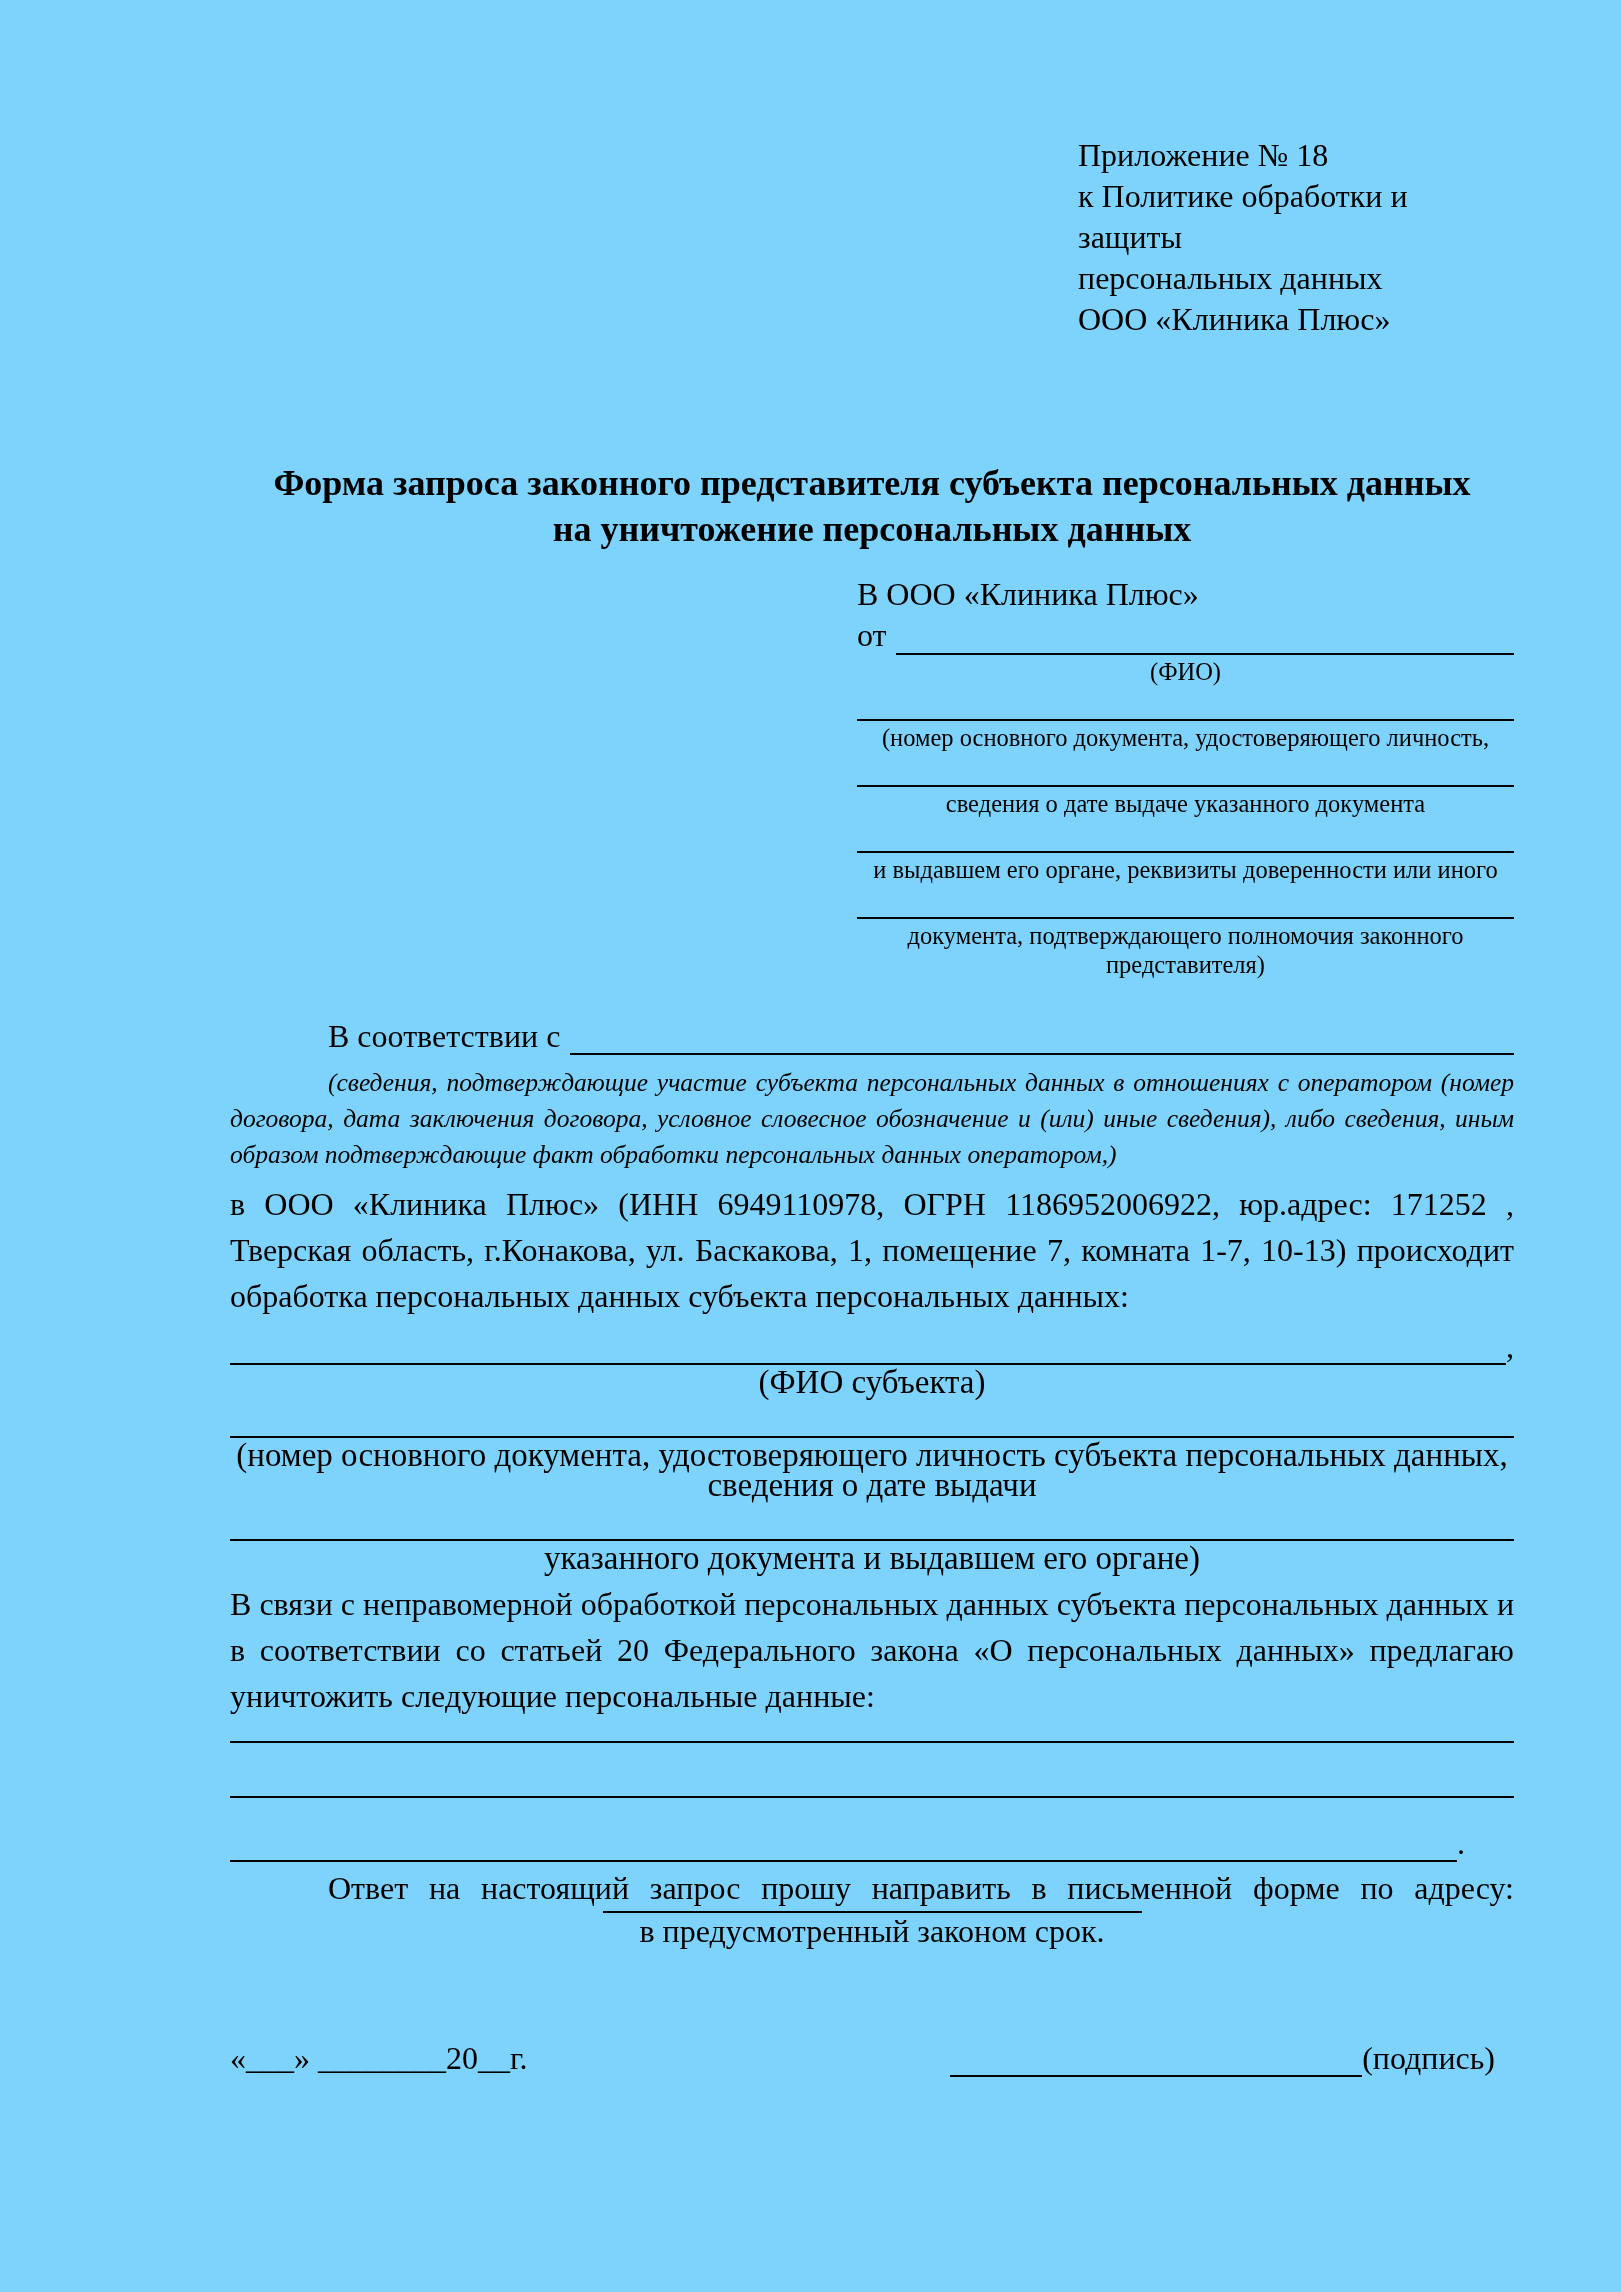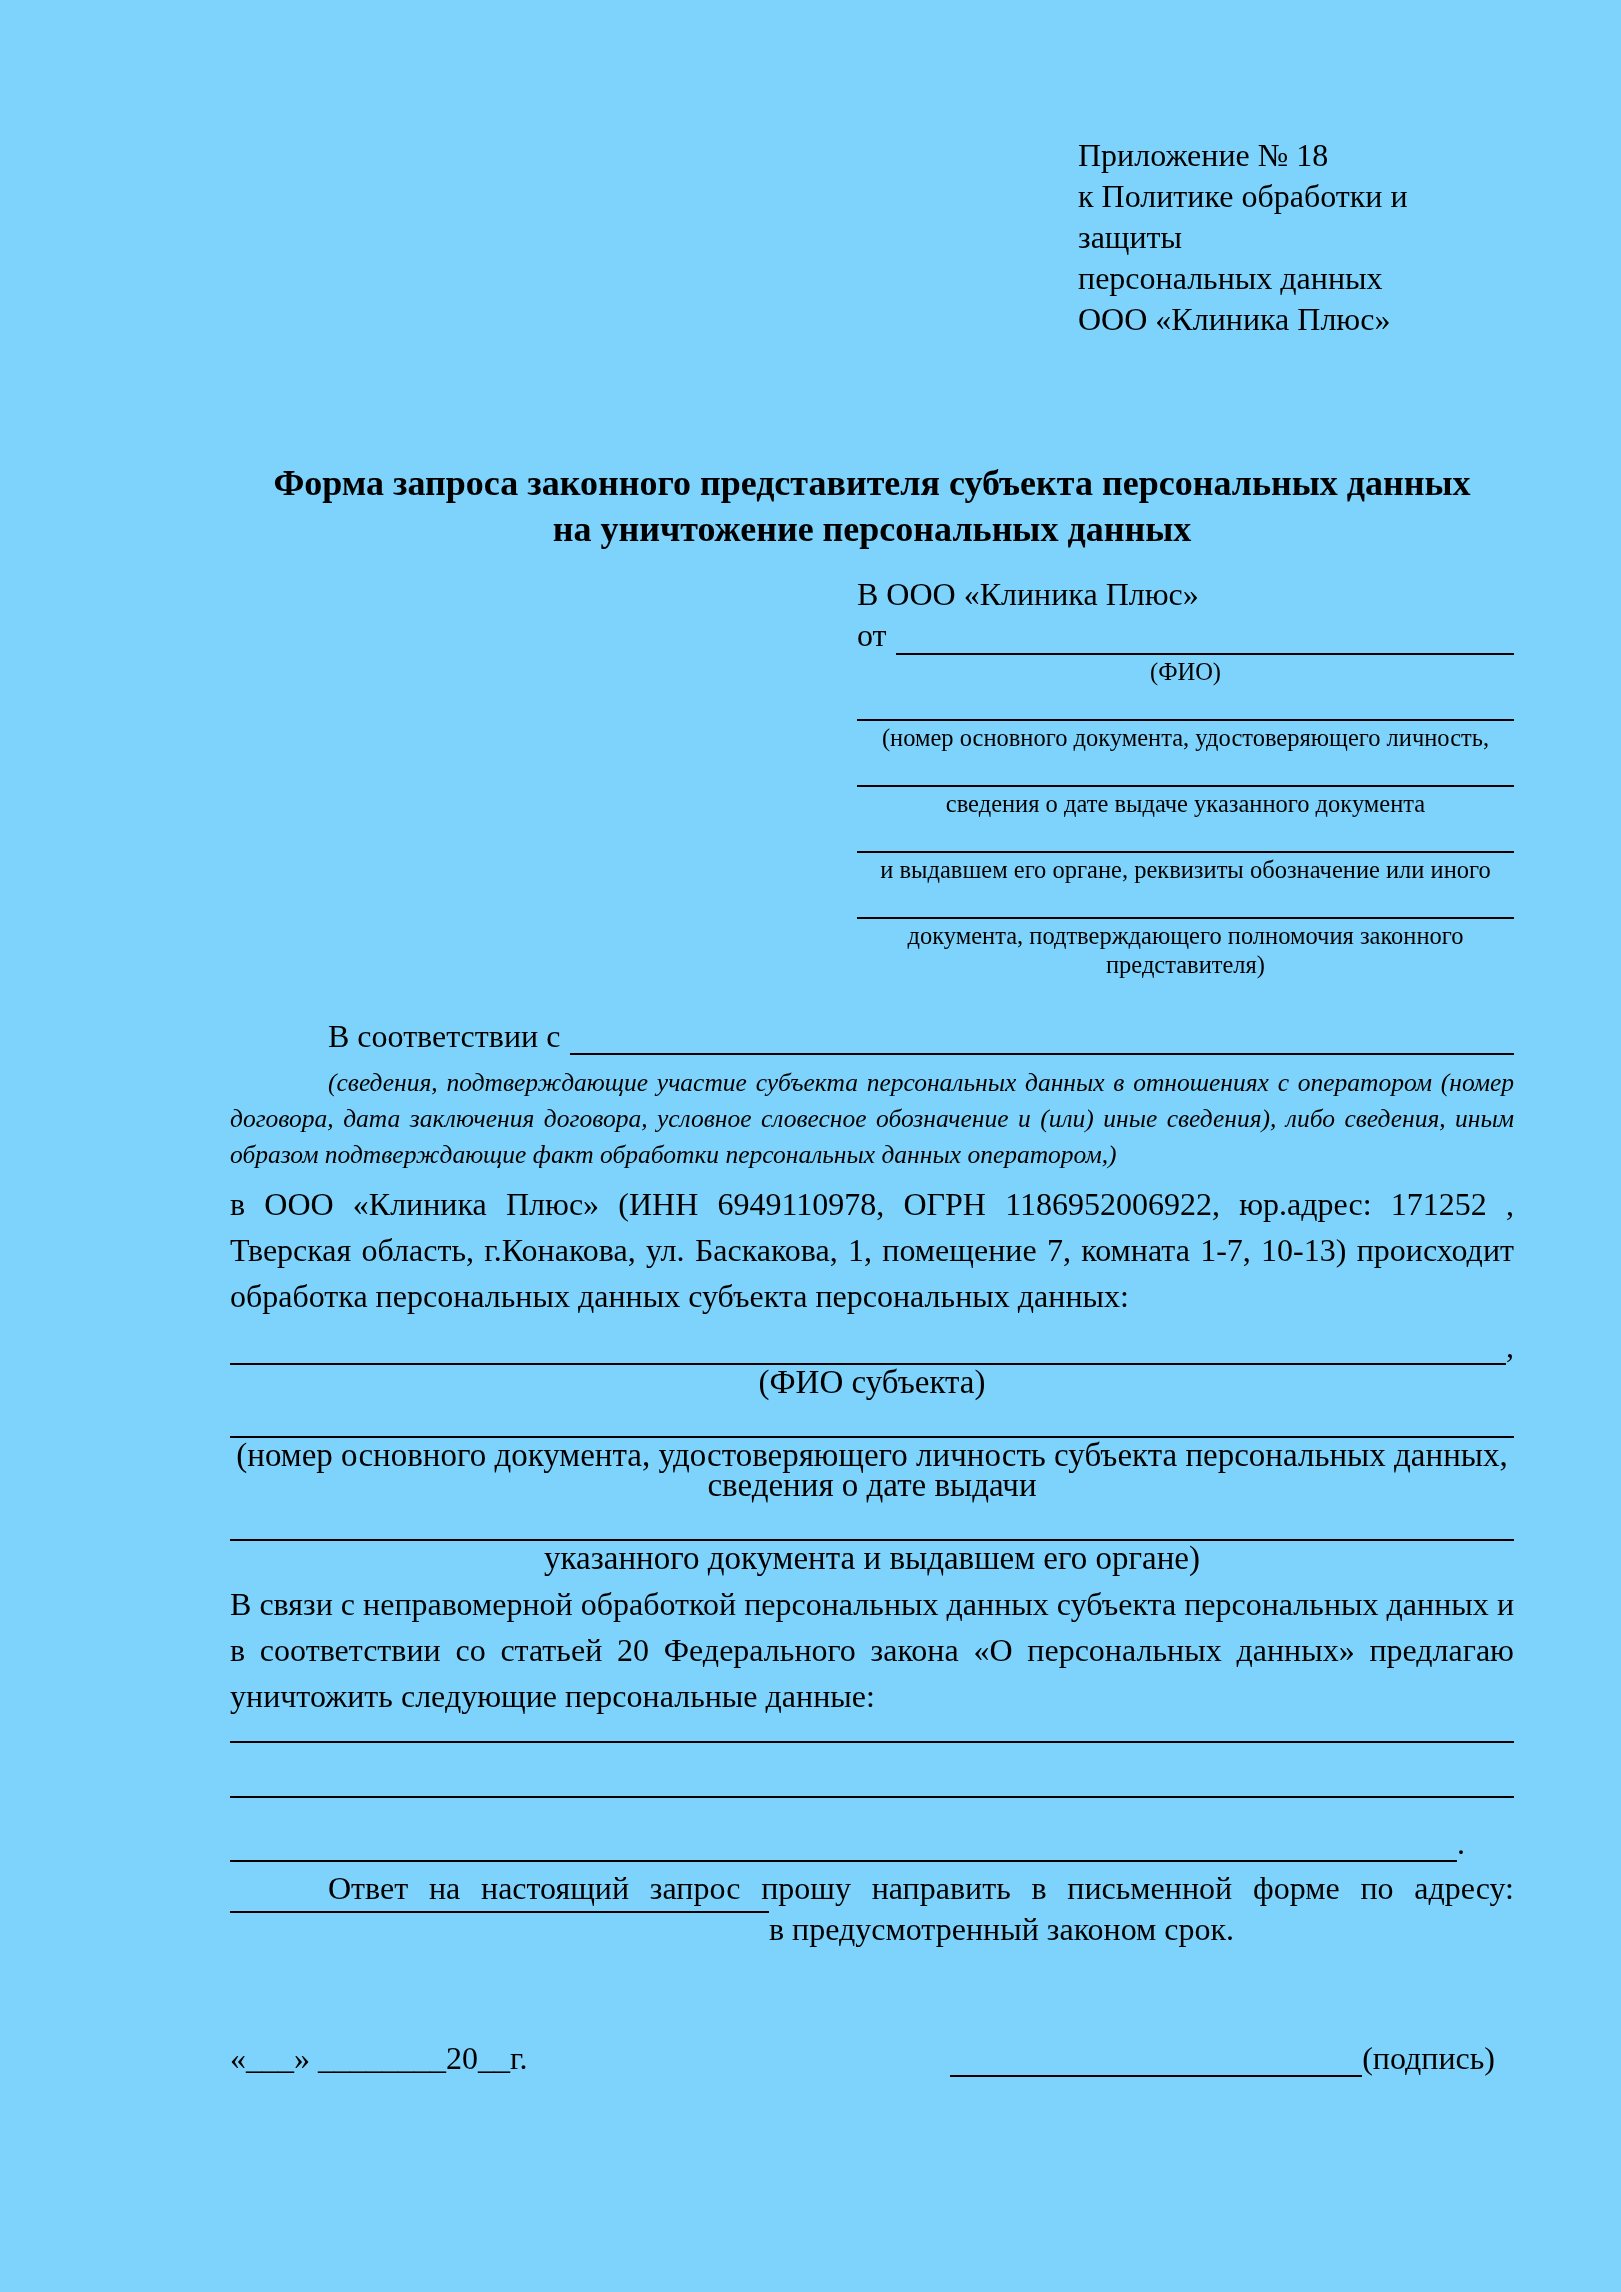--- a/index.html
+++ b/index.html
@@ -50,21 +50,21 @@
   .blank-wide { margin-top:39px; }
   .blank-a { margin-top:21.6px; }
   .blank-b { margin-top:53px; }
   .reason-row { margin-top:19.6px; padding-left:98px; min-height:43px; }
   .dot-row { margin-top:25.5px; margin-right:49px; min-height:39px; }
   .reply-lead {
     margin-top:3.9px; line-height:45px;
     text-align:justify; text-align-last:justify;
     text-indent:98px;
   }
-  .reply-row { min-height:45px; align-items:flex-start; display:flex; }
+  .reply-row { min-height:45px; align-items:center; display:flex;flex-direction:column; }
   .blank-inline { display:inline-block; width:539px; border-bottom:2.9px solid #000; height:0; }
   .footer-row {
     margin-top:84px;
     display:flex; justify-content:space-between; align-items:flex-start;
     margin-right:19px;
   }
   .sig { display:flex; align-items:flex-end; }
   .sig-line { width:412px; border-bottom:2.9px solid #000; height:0; }
 </style>
 </head>
@@ -92,21 +92,21 @@
     </div>
     <div class="cap">(ФИО)</div>
 
     <div class="blank"></div>
     <div class="cap">(номер основного документа, удостоверяющего личность,</div>
 
     <div class="blank"></div>
     <div class="cap">сведения о дате выдаче указанного документа</div>
 
     <div class="blank"></div>
-    <div class="cap">и выдавшем его органе, реквизиты обозначение или иного</div>
+    <div class="cap">и выдавшем его органе, реквизиты доверенности или иного</div>
 
     <div class="blank"></div>
     <div class="cap">документа, подтверждающего полномочия законного представителя)</div>
   </div>
 
   <div class="row lead-row">
     <span>В соответствии с</span>
     <span class="fill gap"></span>
   </div>
   <div class="note">(сведения, подтверждающие участие субъекта персональных данных в отношениях с оператором (номер договора, дата заключения договора, условное словесное обозначение и (или) иные сведения), либо сведения, иным образом подтверждающие факт обработки персональных данных оператором,)</div>

